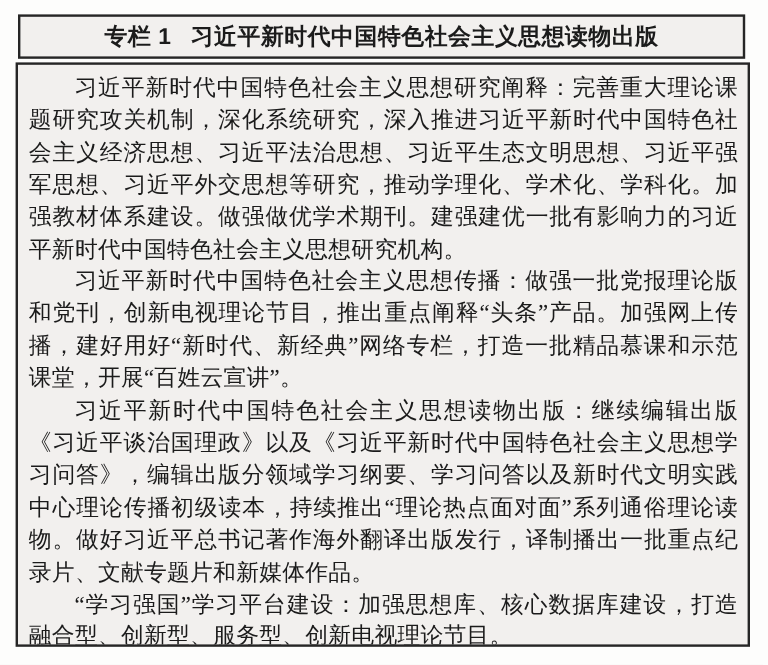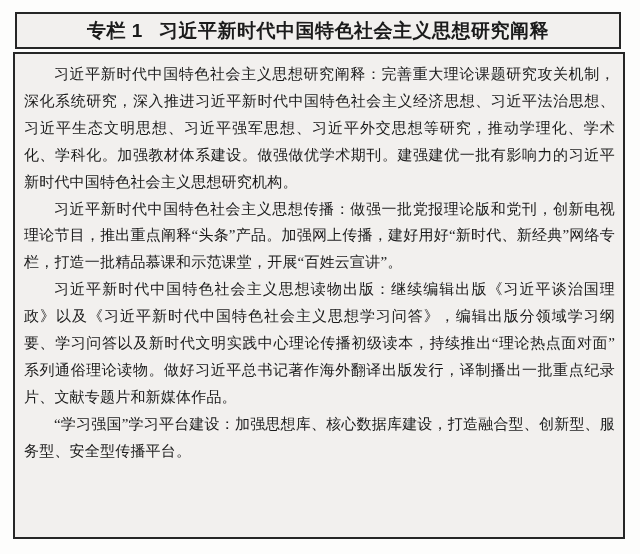--- a/index.html
+++ b/index.html
@@ -33,37 +33,37 @@
   .column-title .title-label { margin-right: 16px; }
   .column-content {
     margin-top: 3px;
     height: 487px;
     border: 2px solid #262626;
     background: #f2f0ee;
     padding: 7px 8px 0 9px;
     overflow: hidden;
   }
   .para {
-    font-size: 15px;
+    font-size: 19px;
     line-height: 26.9px;
     text-align: justify;
     text-justify: inter-ideograph;
     text-indent: 2em;
     letter-spacing: 0.2px;
   }
 </style>
 </head>
 <body>
 
 <div class="page">
   <section class="column-box">
     <header class="column-title">
       <span class="title-label">专栏 1</span>
-      <span class="title-text">习近平新时代中国特色社会主义思想研究阐释</span>
+      <span class="title-text">习近平新时代中国特色社会主义思想读物出版</span>
     </header>
     <div class="column-content">
       <p class="para">习近平新时代中国特色社会主义思想研究阐释：完善重大理论课题研究攻关机制，深化系统研究，深入推进习近平新时代中国特色社会主义经济思想、习近平法治思想、习近平生态文明思想、习近平强军思想、习近平外交思想等研究，推动学理化、学术化、学科化。加强教材体系建设。做强做优学术期刊。建强建优一批有影响力的习近平新时代中国特色社会主义思想研究机构。</p>
       <p class="para">习近平新时代中国特色社会主义思想传播：做强一批党报理论版和党刊，创新电视理论节目，推出重点阐释“头条”产品。加强网上传播，建好用好“新时代、新经典”网络专栏，打造一批精品慕课和示范课堂，开展“百姓云宣讲”。</p>
       <p class="para">习近平新时代中国特色社会主义思想读物出版：继续编辑出版《习近平谈治国理政》以及《习近平新时代中国特色社会主义思想学习问答》，编辑出版分领域学习纲要、学习问答以及新时代文明实践中心理论传播初级读本，持续推出“理论热点面对面”系列通俗理论读物。做好习近平总书记著作海外翻译出版发行，译制播出一批重点纪录片、文献专题片和新媒体作品。</p>
-      <p class="para">“学习强国”学习平台建设：加强思想库、核心数据库建设，打造融合型、创新型、服务型、安全型传播平台。</p>
+      <p class="para">“学习强国”学习平台建设：加强思想库、核心数据库建设，打造融合型、创新型、服务型、创新电视理论节目。</p>
     </div>
   </section>
 </div>
 
 </body></html>

